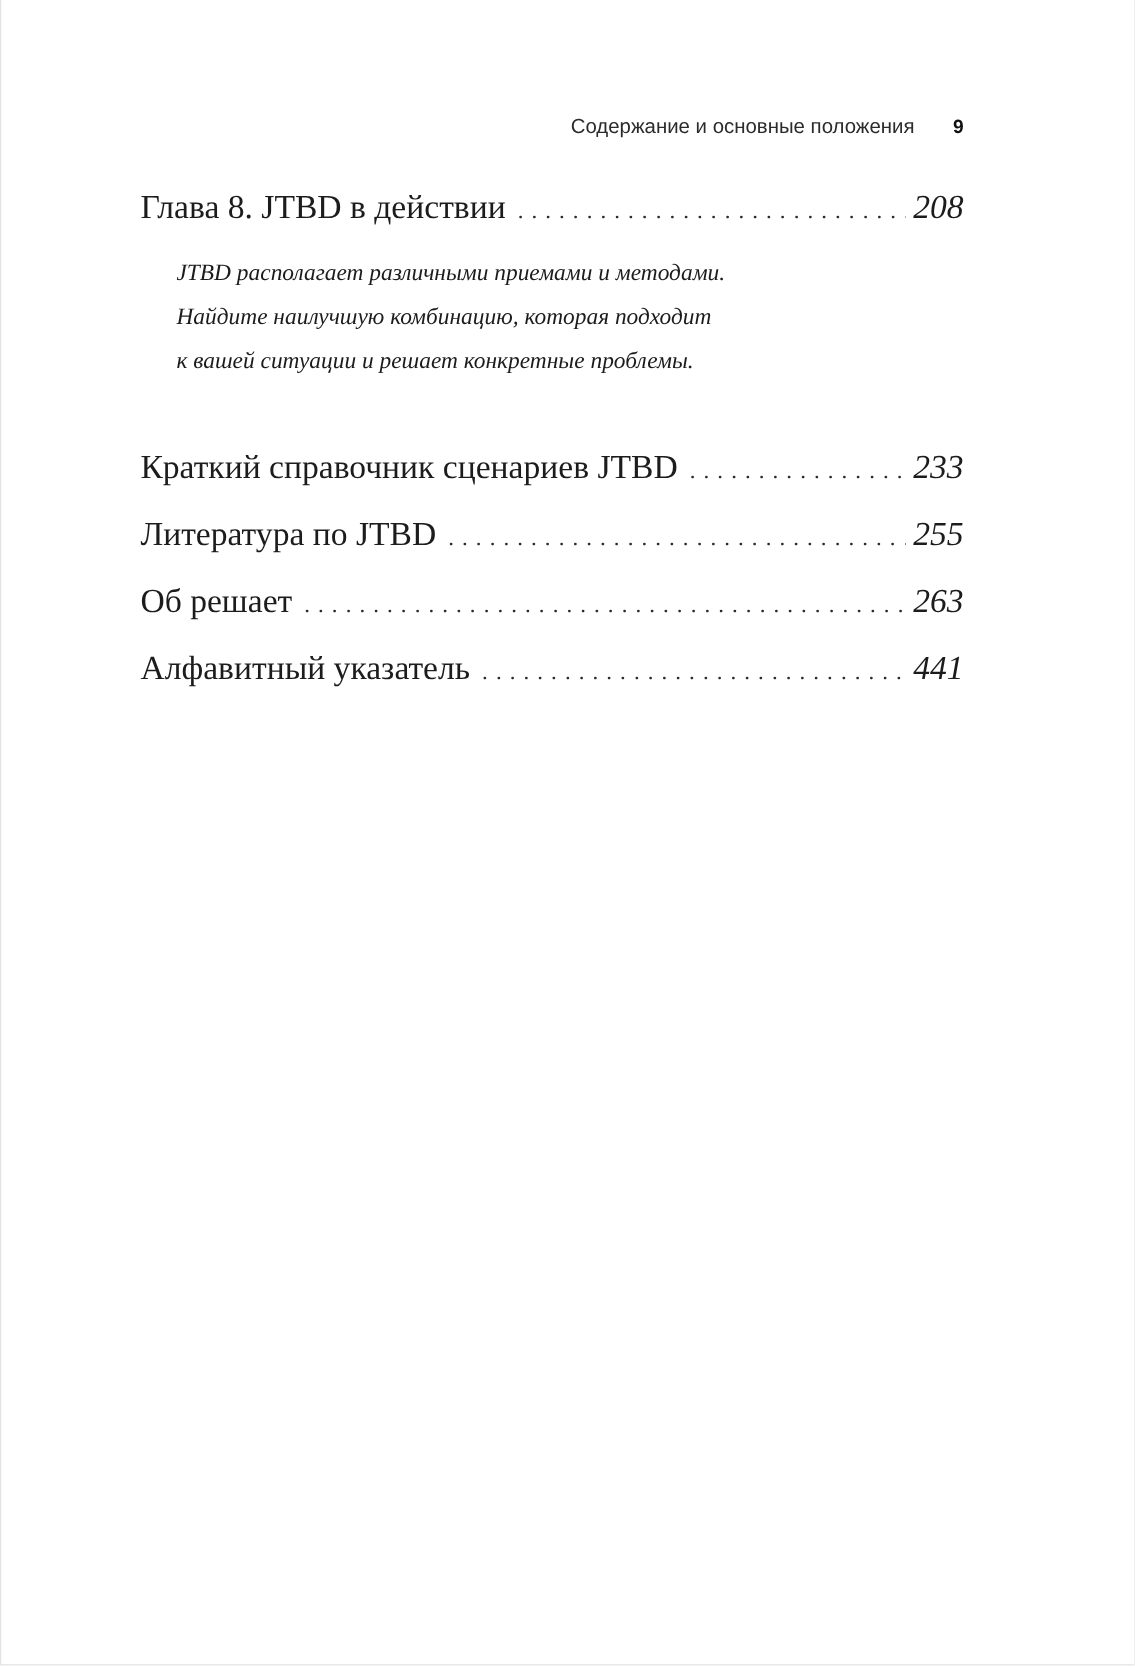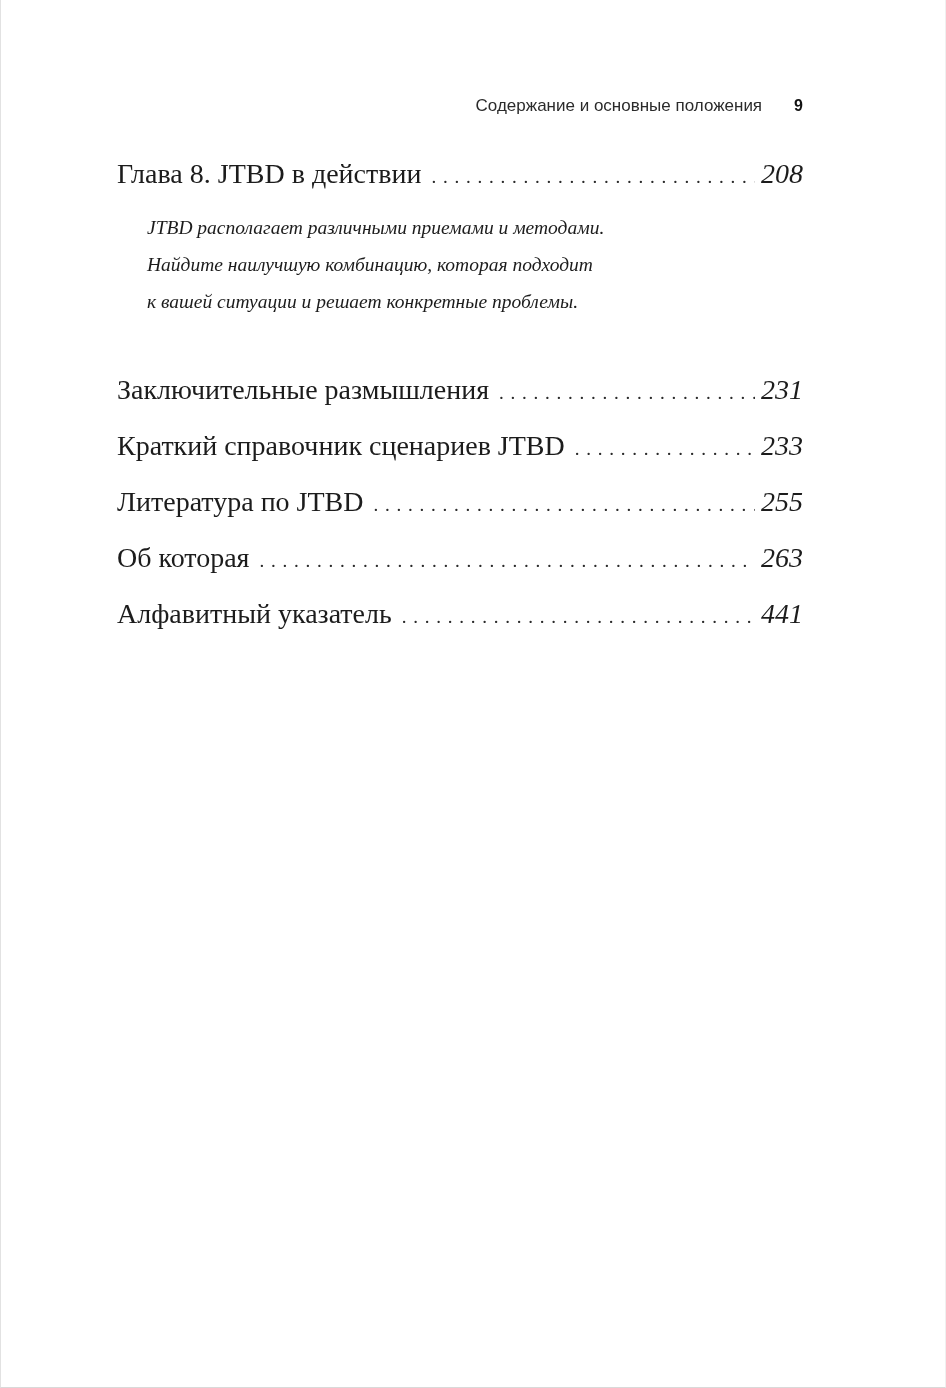--- a/index.html
+++ b/index.html
@@ -111,41 +111,36 @@
       </div>
 
       <div class="chapter-desc">
         <div>JTBD располагает различными приемами и методами.</div>
         <div>Найдите наилучшую комбинацию, которая подходит</div>
         <div>к вашей ситуации и решает конкретные проблемы.</div>
       </div>
 
       <div class="entries">
 
-        <div class="toc-row">
-          <span class="entry-title">Заключительные размышления</span>
-          <span class="leader"></span>
-          <span class="entry-page">231</span>
-        </div>
 
         <div class="toc-row">
           <span class="entry-title">Краткий справочник сценариев JTBD</span>
           <span class="leader"></span>
           <span class="entry-page">233</span>
         </div>
 
         <div class="toc-row">
           <span class="entry-title">Литература по JTBD</span>
           <span class="leader"></span>
           <span class="entry-page">255</span>
         </div>
 
 
         <div class="toc-row">
-          <span class="entry-title">Об которая</span>
+          <span class="entry-title">Об решает</span>
           <span class="leader"></span>
           <span class="entry-page">263</span>
         </div>
 
         <div class="toc-row">
           <span class="entry-title">Алфавитный указатель</span>
           <span class="leader"></span>
           <span class="entry-page">441</span>
         </div>
 

